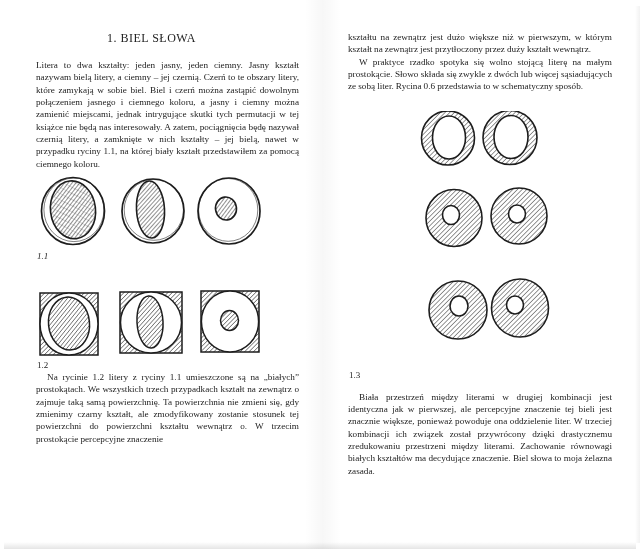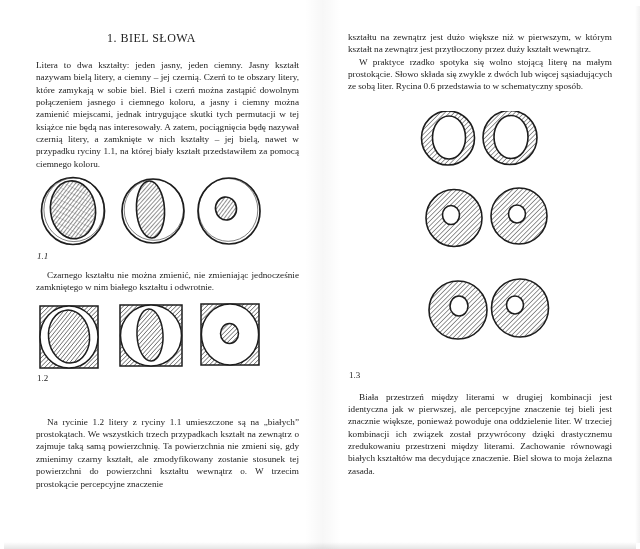--- a/index.html
+++ b/index.html
@@ -30,22 +30,22 @@
   .figure { margin:0; line-height:0; }
   .figure svg { display:block; }
   .fig-1-1 { margin-top:5px; }
   .fig-1-2 { margin-top:7px; }
   .fig-1-3 { margin-top:18px; }
 
   .fig-caption {
     font-size:9px; line-height:11px;
     margin:2px 0 9px 1px;
   }
-  .cap-1-1 { margin-bottom:7px;font-style:italic; }
-  .cap-1-2 { margin-bottom:32px; }
+  .cap-1-1 { margin-bottom:26px;font-style:italic; }
+  .cap-1-2 { margin-bottom:0; }
   .cap-1-3 { margin-top:27px; margin-bottom:10px; }
 
   .gutter-shadow {
     position:absolute; top:0; bottom:0; left:305px; width:36px;
     background:linear-gradient(to right, rgba(0,0,0,0), rgba(0,0,0,0.03), rgba(0,0,0,0));
     pointer-events:none;
   }
   .edge-shadow-bottom {
     position:absolute; left:4px; right:4px; bottom:0; height:7px;
     background:linear-gradient(to bottom, rgba(0,0,0,0), rgba(0,0,0,0.10));
@@ -88,21 +88,20 @@
       </g>
       <g>
         <ellipse cx="193" cy="36" rx="31" ry="33" fill="none" stroke="#1d1d1d" stroke-width="1.7"></ellipse>
         <ellipse cx="192.2" cy="34.9" rx="29.6" ry="31.4" fill="none" stroke="#1d1d1d" stroke-width="0.7" opacity="0.8"></ellipse>
         <ellipse cx="190" cy="33.5" rx="10.5" ry="11.5" fill="url(#h11)" stroke="#1d1d1d" stroke-width="1.6" transform="rotate(-8 190 33.5)"></ellipse>
       </g>
     </svg>
   </div>
   <div class="fig-caption cap-1-1">1.1</div>
 
-  <p class="body-text indented">Czarnego kształtu nie można zmienić, nie zmieniając jednocześnie zamkniętego w nim białego kształtu i odwrotnie.</p>
 
   <div class="figure fig-1-2">
     <svg width="263" height="70" viewBox="0 0 263 70">
       <defs>
         <pattern id="h12" patternUnits="userSpaceOnUse" width="3.1" height="3.1" patternTransform="rotate(45)">
           <line x1="0" y1="0" x2="0" y2="3.1" stroke="#2a2a2a" stroke-width="1.05"></line>
         </pattern>
       </defs>
       <g>
         <rect x="4" y="5" width="58" height="62" fill="url(#h12)" stroke="#1d1d1d" stroke-width="1.5"></rect>

